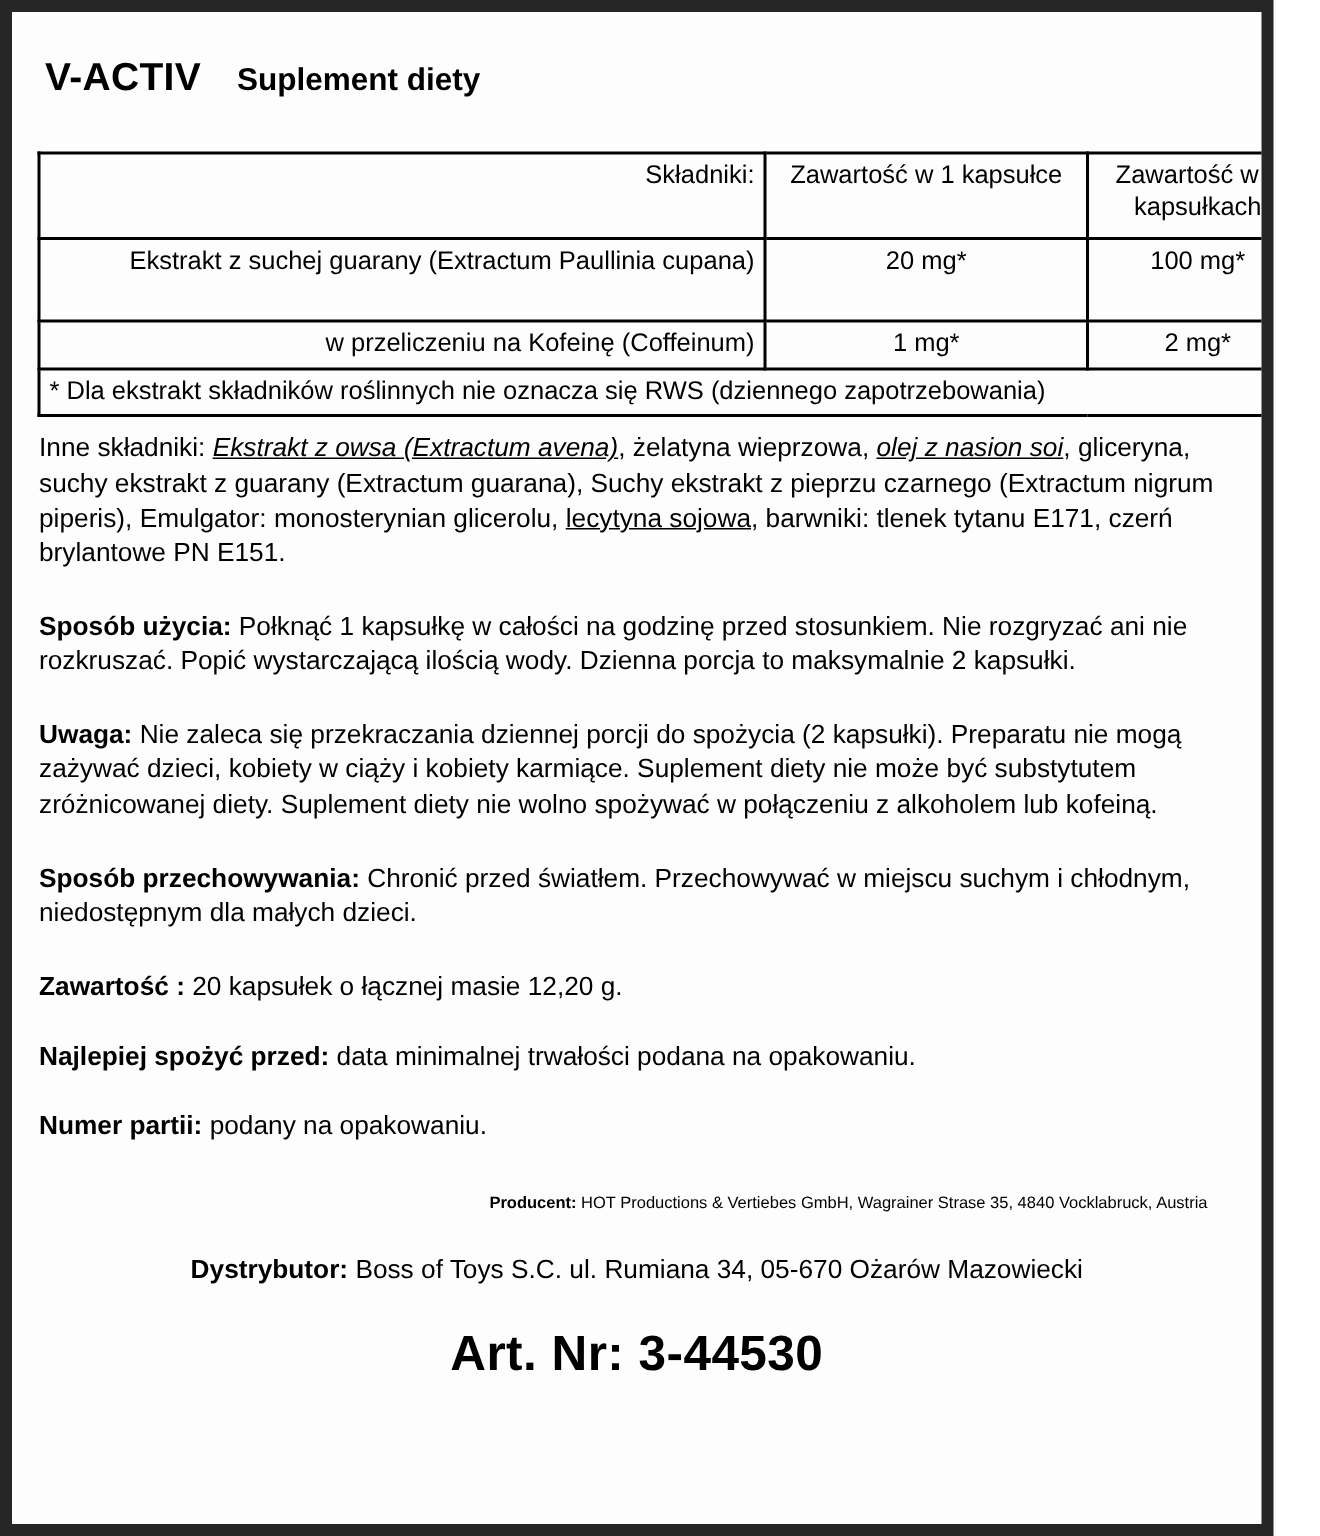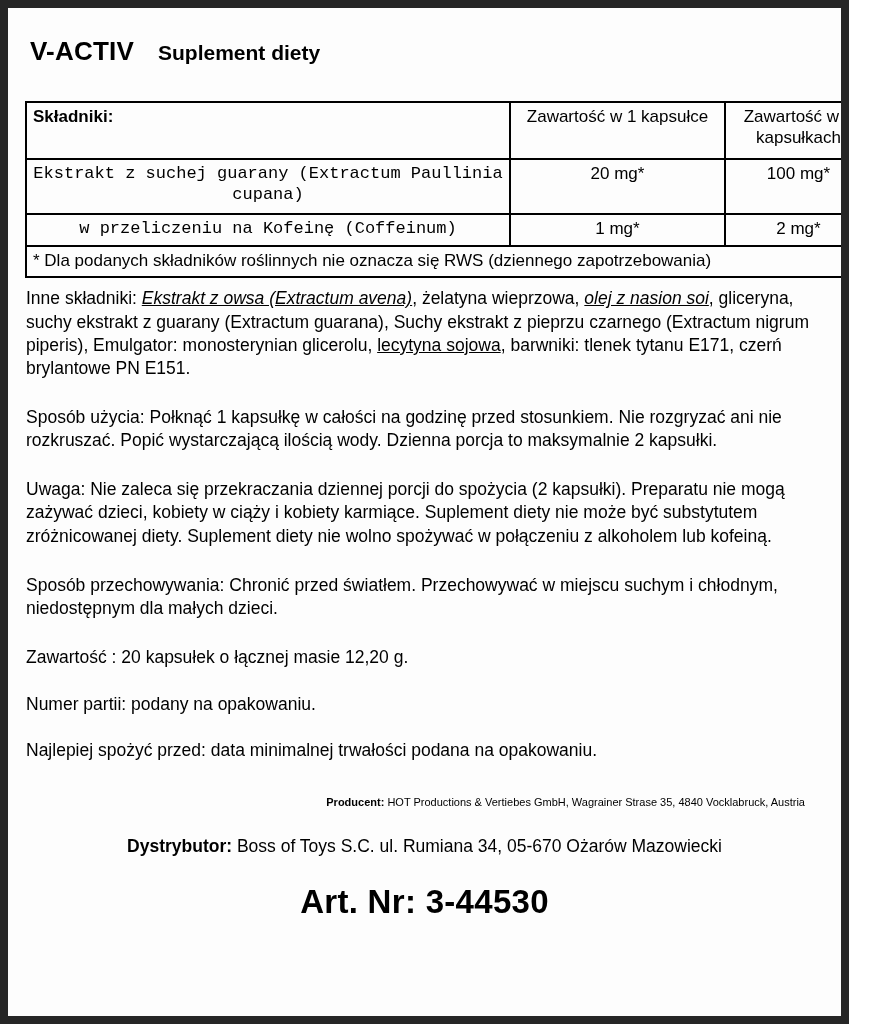--- a/index.html
+++ b/index.html
@@ -64,31 +64,30 @@
     padding: 4px 6px 5px 6px;
   }
   .col-ingredient { width: 484px; }
   .col-amount1 { width: 215px; }
   .col-amount2 { width: 147px; }
 
   .head-cell {
     height: 46px;
   }
   .head-cell.ingredients {
-    font-weight: bold;
-    text-align: left;
+    font-weight: normal;
+    text-align: right;
   }
   .head-cell.amount {
     text-align: center;
     font-weight: normal;
   }
   .ingredient-cell {
-    text-align: center;
+    text-align: right;
     height: 44px;
-    font-family: Liberation Mono, monospace;
   }
   .amount-cell {
     text-align: center;
   }
   .footnote-cell {
     text-align: left;
     padding-top: 3px;
     padding-bottom: 3px;
     white-space: nowrap;
   }
@@ -108,21 +107,21 @@
     text-decoration: underline;
   }
 
   .section {
     font-size: 17.5px;
     line-height: 1.35;
     margin: 25px 0 0 2px;
     padding-right: 18px;
   }
   .section .lbl {
-    font-weight: normal;
+    font-weight: bold;
   }
 
   .section.tight { margin-top: 23px; }
 
   .centered-block {
     text-align: right;
     font-size: 11px;
     line-height: 1.35;
     margin: 32px 0 0 0;
     padding: 0 20px;
@@ -171,38 +170,38 @@
           <td class="ingredient-cell">Ekstrakt z suchej guarany (Extractum Paullinia cupana)</td>
           <td class="amount-cell">20 mg*</td>
           <td class="amount-cell">100 mg*</td>
         </tr>
         <tr>
           <td class="ingredient-cell" style="height:auto;">w przeliczeniu na Kofeinę (Coffeinum)</td>
           <td class="amount-cell">1 mg*</td>
           <td class="amount-cell">2 mg*</td>
         </tr>
         <tr>
-          <td class="footnote-cell" colspan="3">* Dla podanych składników roślinnych nie oznacza się RWS (dziennego zapotrzebowania)</td>
+          <td class="footnote-cell" colspan="3">* Dla ekstrakt składników roślinnych nie oznacza się RWS (dziennego zapotrzebowania)</td>
         </tr>
       </tbody>
     </table>
 
     <p class="other-ingredients"><span>Inne składniki:</span> <span class="ital-underline">Ekstrakt z owsa (Extractum avena)</span><span>, żelatyna wieprzowa, </span><span class="ital-underline">olej z nasion soi</span><span>, gliceryna,  suchy ekstrakt z guarany (Extractum guarana), Suchy ekstrakt z pieprzu czarnego (Extractum nigrum piperis), Emulgator: monosterynian glicerolu, </span><span class="underline">lecytyna sojowa</span><span>, barwniki: tlenek tytanu E171, czerń brylantowe PN E151.</span></p>
 
     <p class="section"><span class="lbl">Sposób użycia:</span><span> Połknąć 1 kapsułkę w całości na godzinę przed stosunkiem. Nie rozgryzać ani nie rozkruszać. Popić wystarczającą ilością wody. Dzienna porcja to maksymalnie 2 kapsułki.</span></p>
 
     <p class="section"><span class="lbl">Uwaga:</span><span> Nie zaleca się przekraczania dziennej porcji do spożycia (2 kapsułki). Preparatu nie mogą zażywać dzieci, kobiety w ciąży i kobiety karmiące. Suplement diety nie może być substytutem zróżnicowanej diety. Suplement diety nie wolno spożywać w połączeniu z alkoholem lub kofeiną.</span></p>
 
     <p class="section"><span class="lbl">Sposób przechowywania:</span><span> Chronić przed światłem. Przechowywać w miejscu suchym i chłodnym, niedostępnym dla małych dzieci.</span></p>
 
     <p class="section"><span class="lbl">Zawartość :</span><span> 20 kapsułek o łącznej masie 12,20 g.</span></p>
 
+    <p class="section tight"><span class="lbl">Najlepiej spożyć przed:</span><span> data minimalnej trwałości podana na opakowaniu.</span></p>
+
     <p class="section tight"><span class="lbl">Numer partii:</span><span> podany na opakowaniu.</span></p>
-
-    <p class="section tight"><span class="lbl">Najlepiej spożyć przed:</span><span> data minimalnej trwałości podana na opakowaniu.</span></p>
 
     <p class="centered-block"><span class="lbl">Producent:</span><span> HOT Productions &amp; Vertiebes GmbH, Wagrainer Strase 35, 4840 Vocklabruck, Austria</span></p>
 
     <p class="distributor"><span class="lbl">Dystrybutor:</span><span> Boss of Toys S.C. ul. Rumiana 34, 05-670 Ożarów Mazowiecki</span></p>
 
     <p class="article-number">Art. Nr: 3-44530</p>
 
   </div>
 </div>
 

